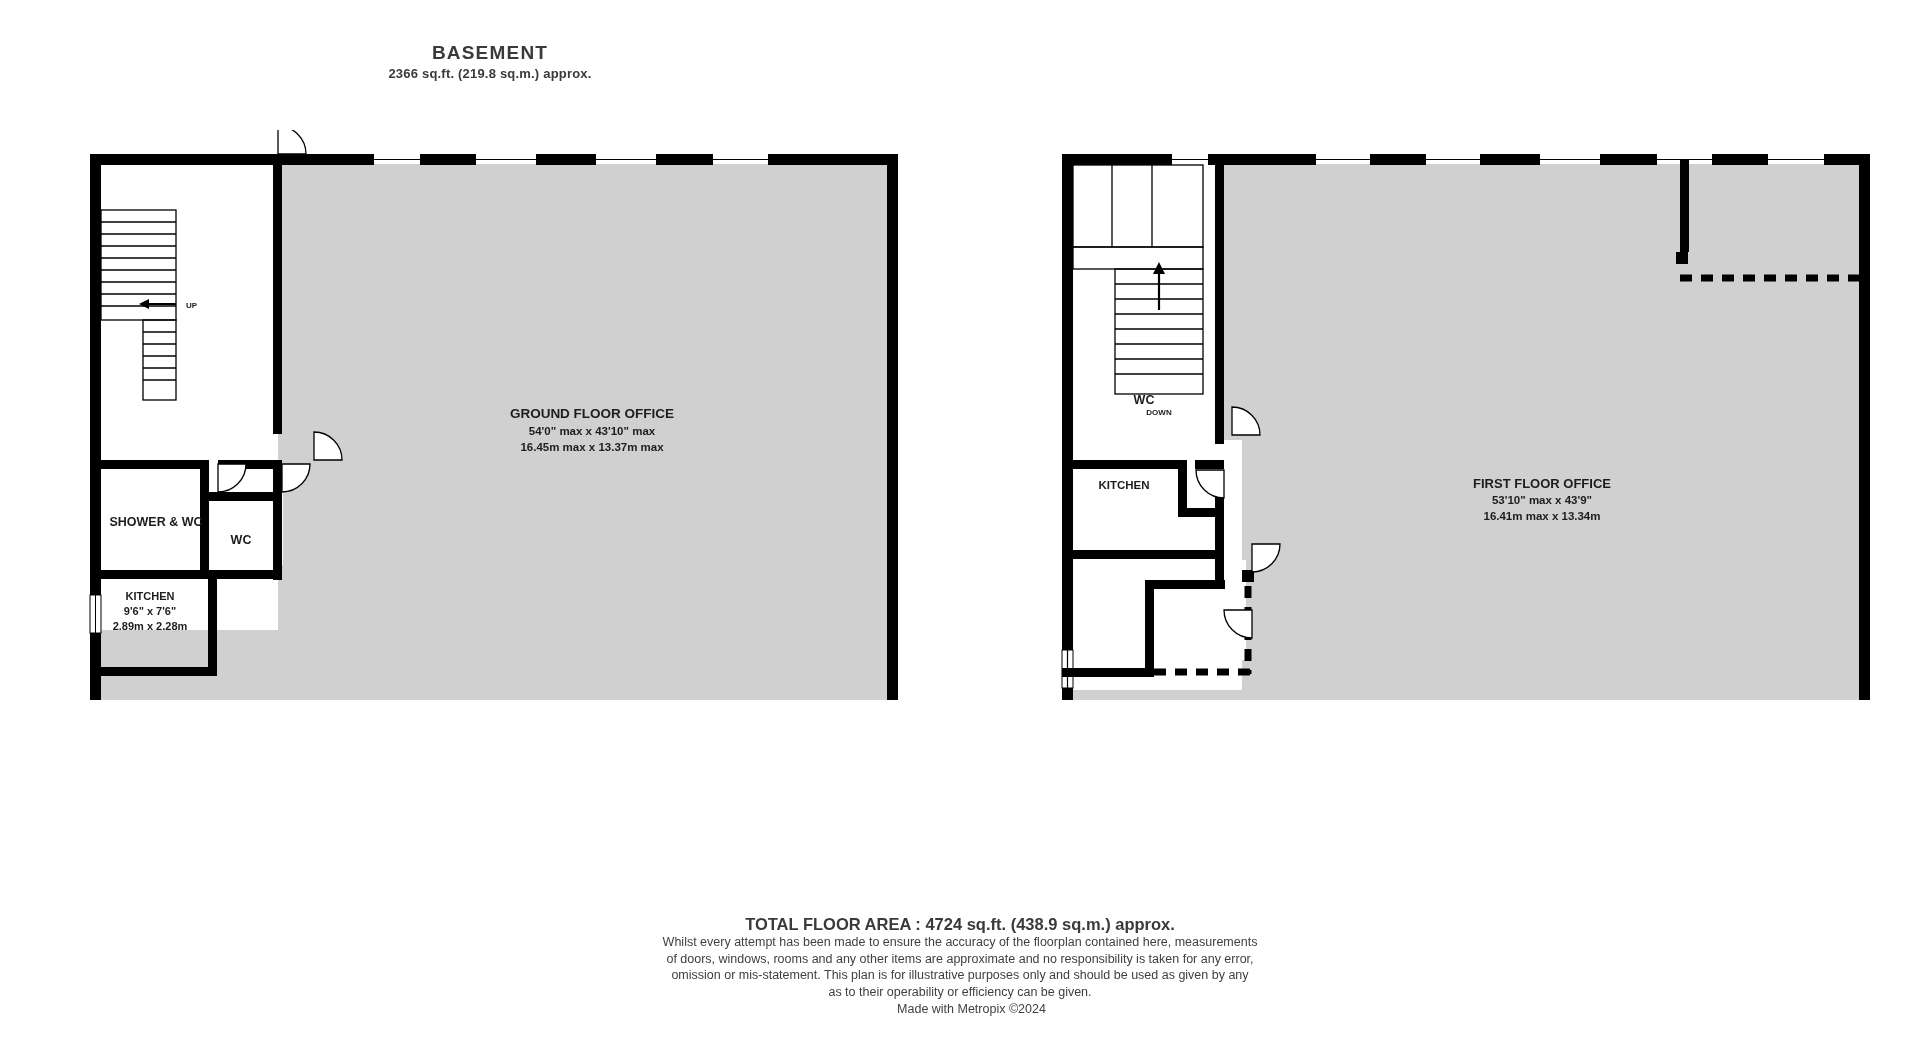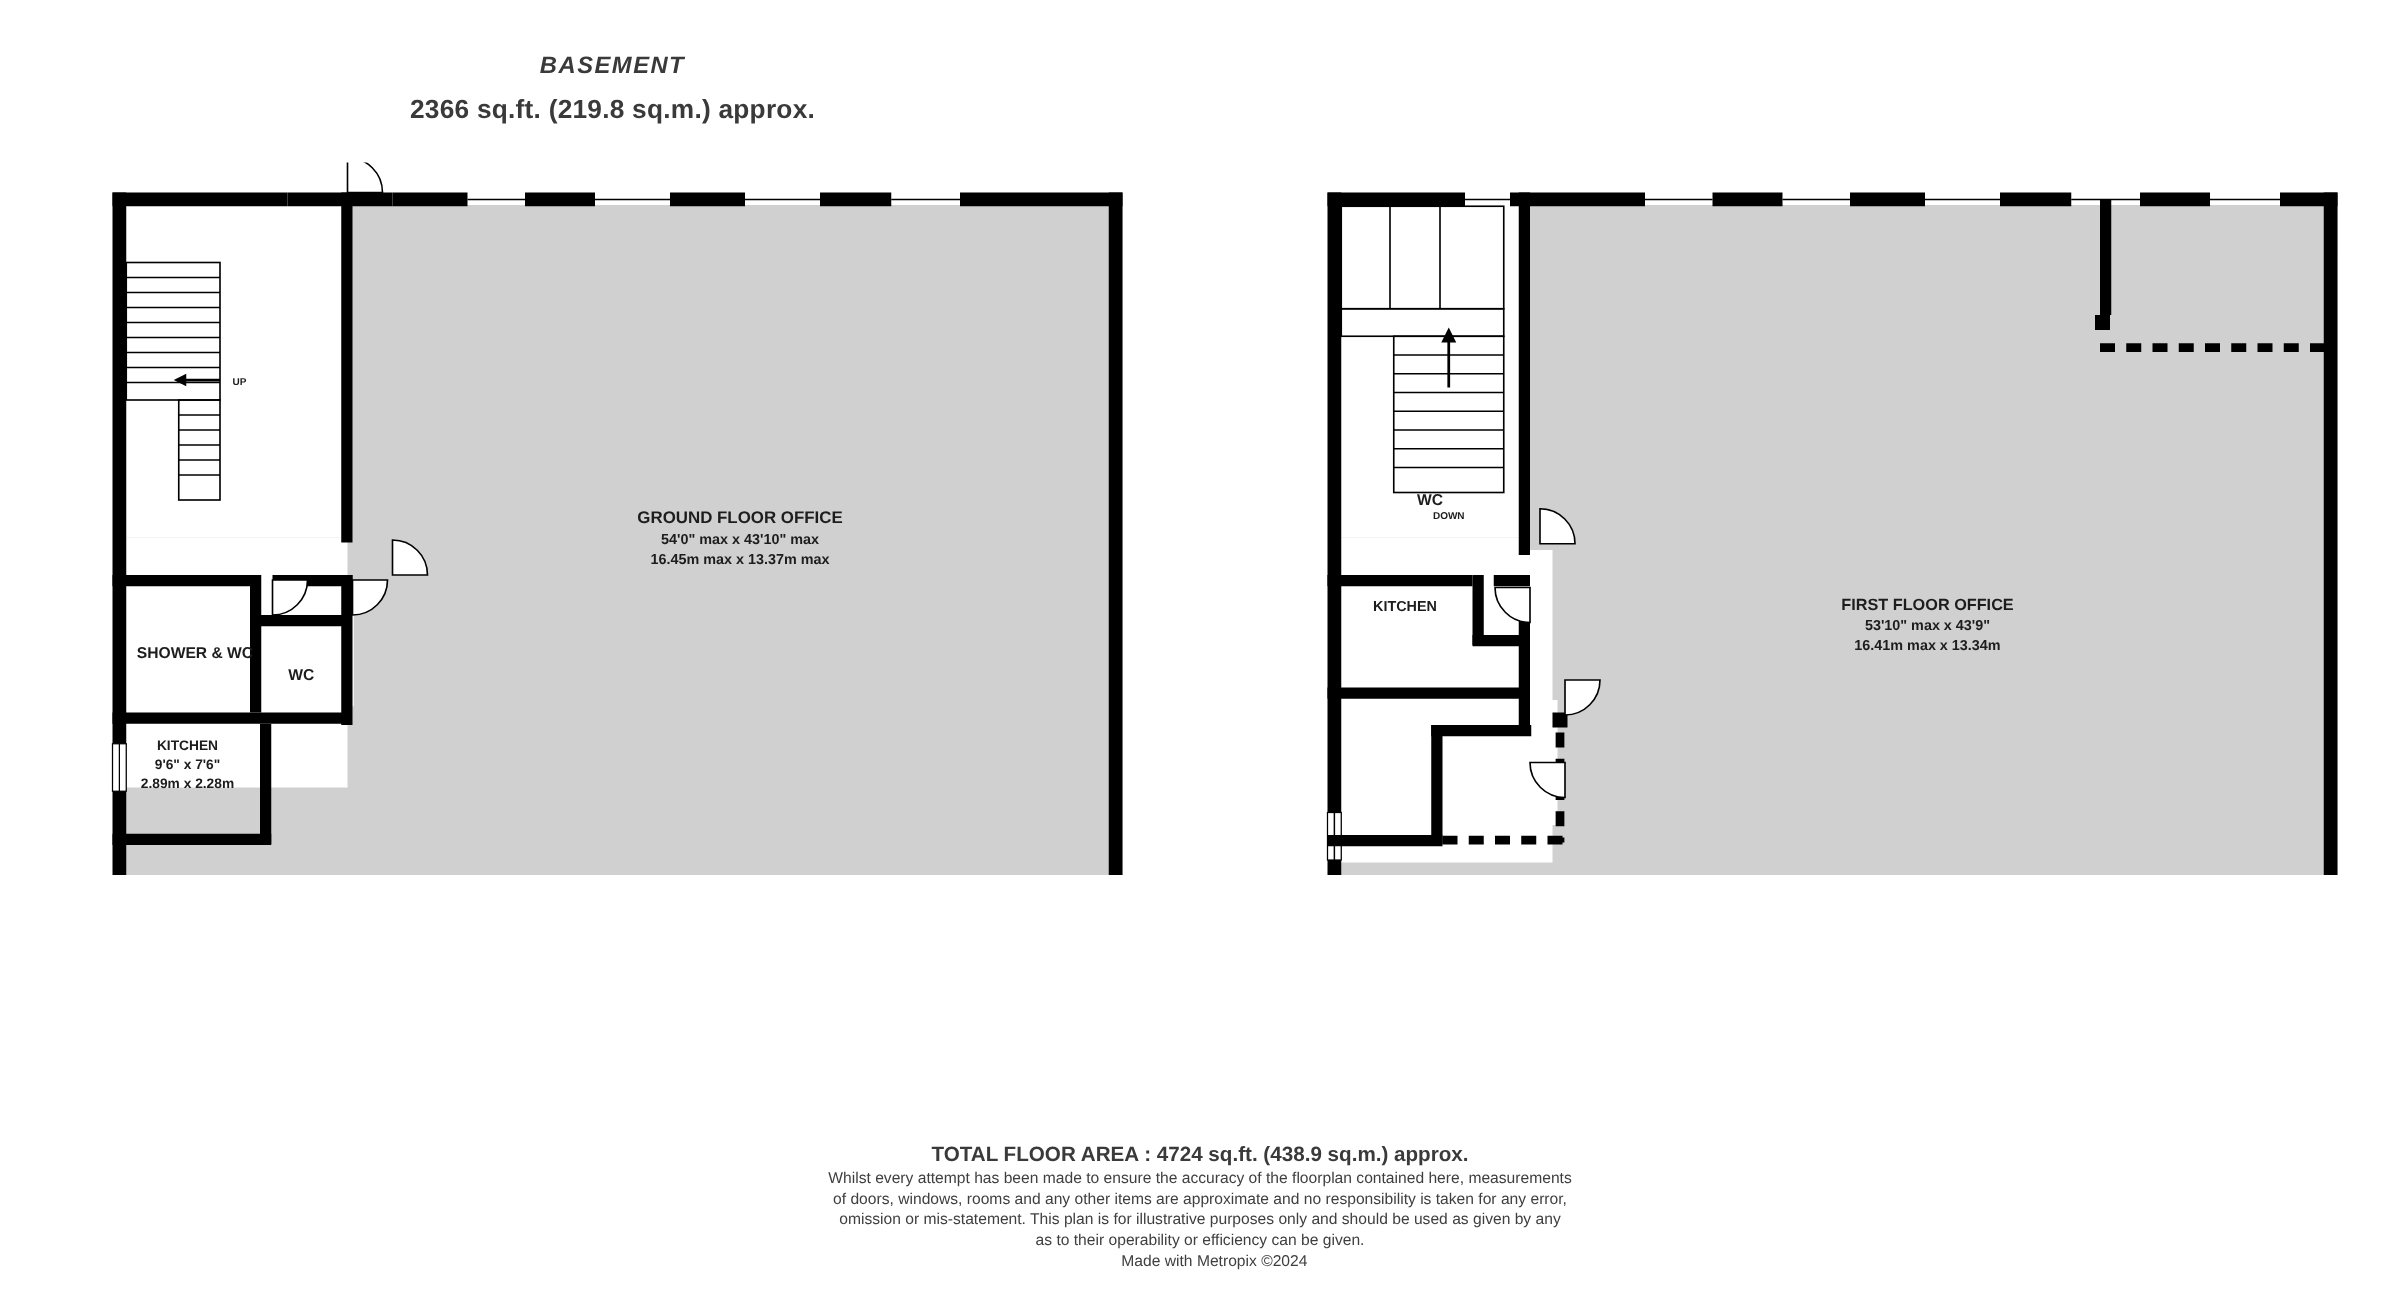--- a/index.html
+++ b/index.html
@@ -25,25 +25,24 @@
   .plan-title {
     position: absolute;
     text-align: center;
     font-weight: bold;
     color: #3a3a3a;
     letter-spacing: 1.2px;
   }
   .plan-title .name {
     font-size: 19px;
     display: block;
-    margin-bottom: 12px;
-    font-style: italic;
+    margin-bottom: 2px;
   }
   .plan-title .area {
-    font-size: 21px;
+    font-size: 13px;
     display: block;
     letter-spacing: 0.2px;
   }
 
   
   .plan {
     position: absolute;
   }
 
   

